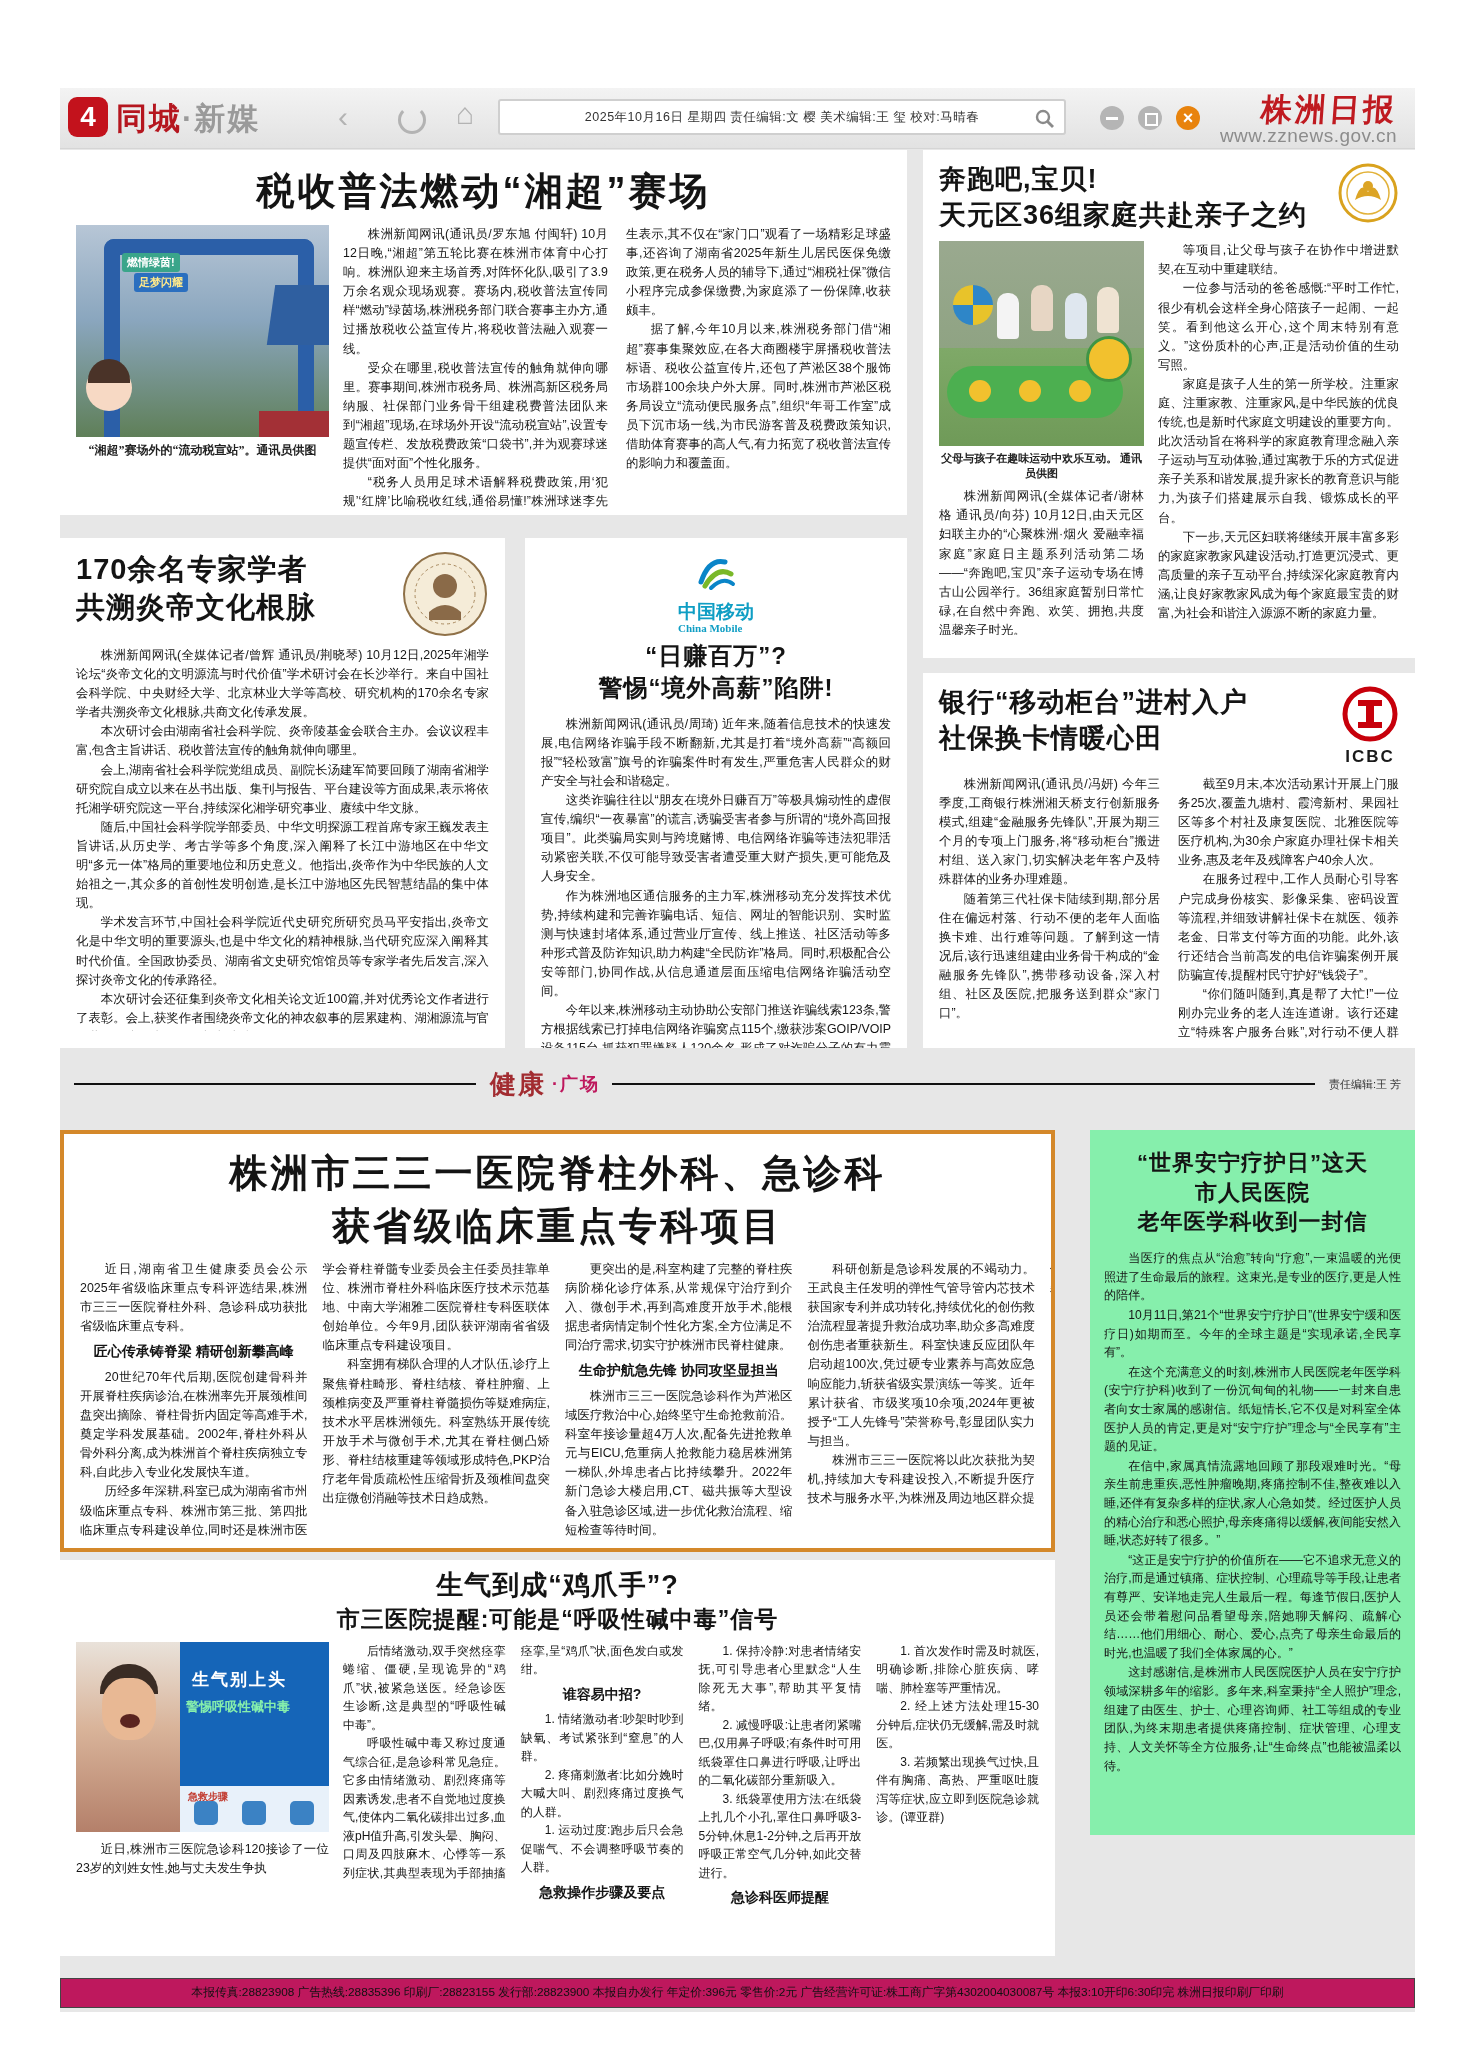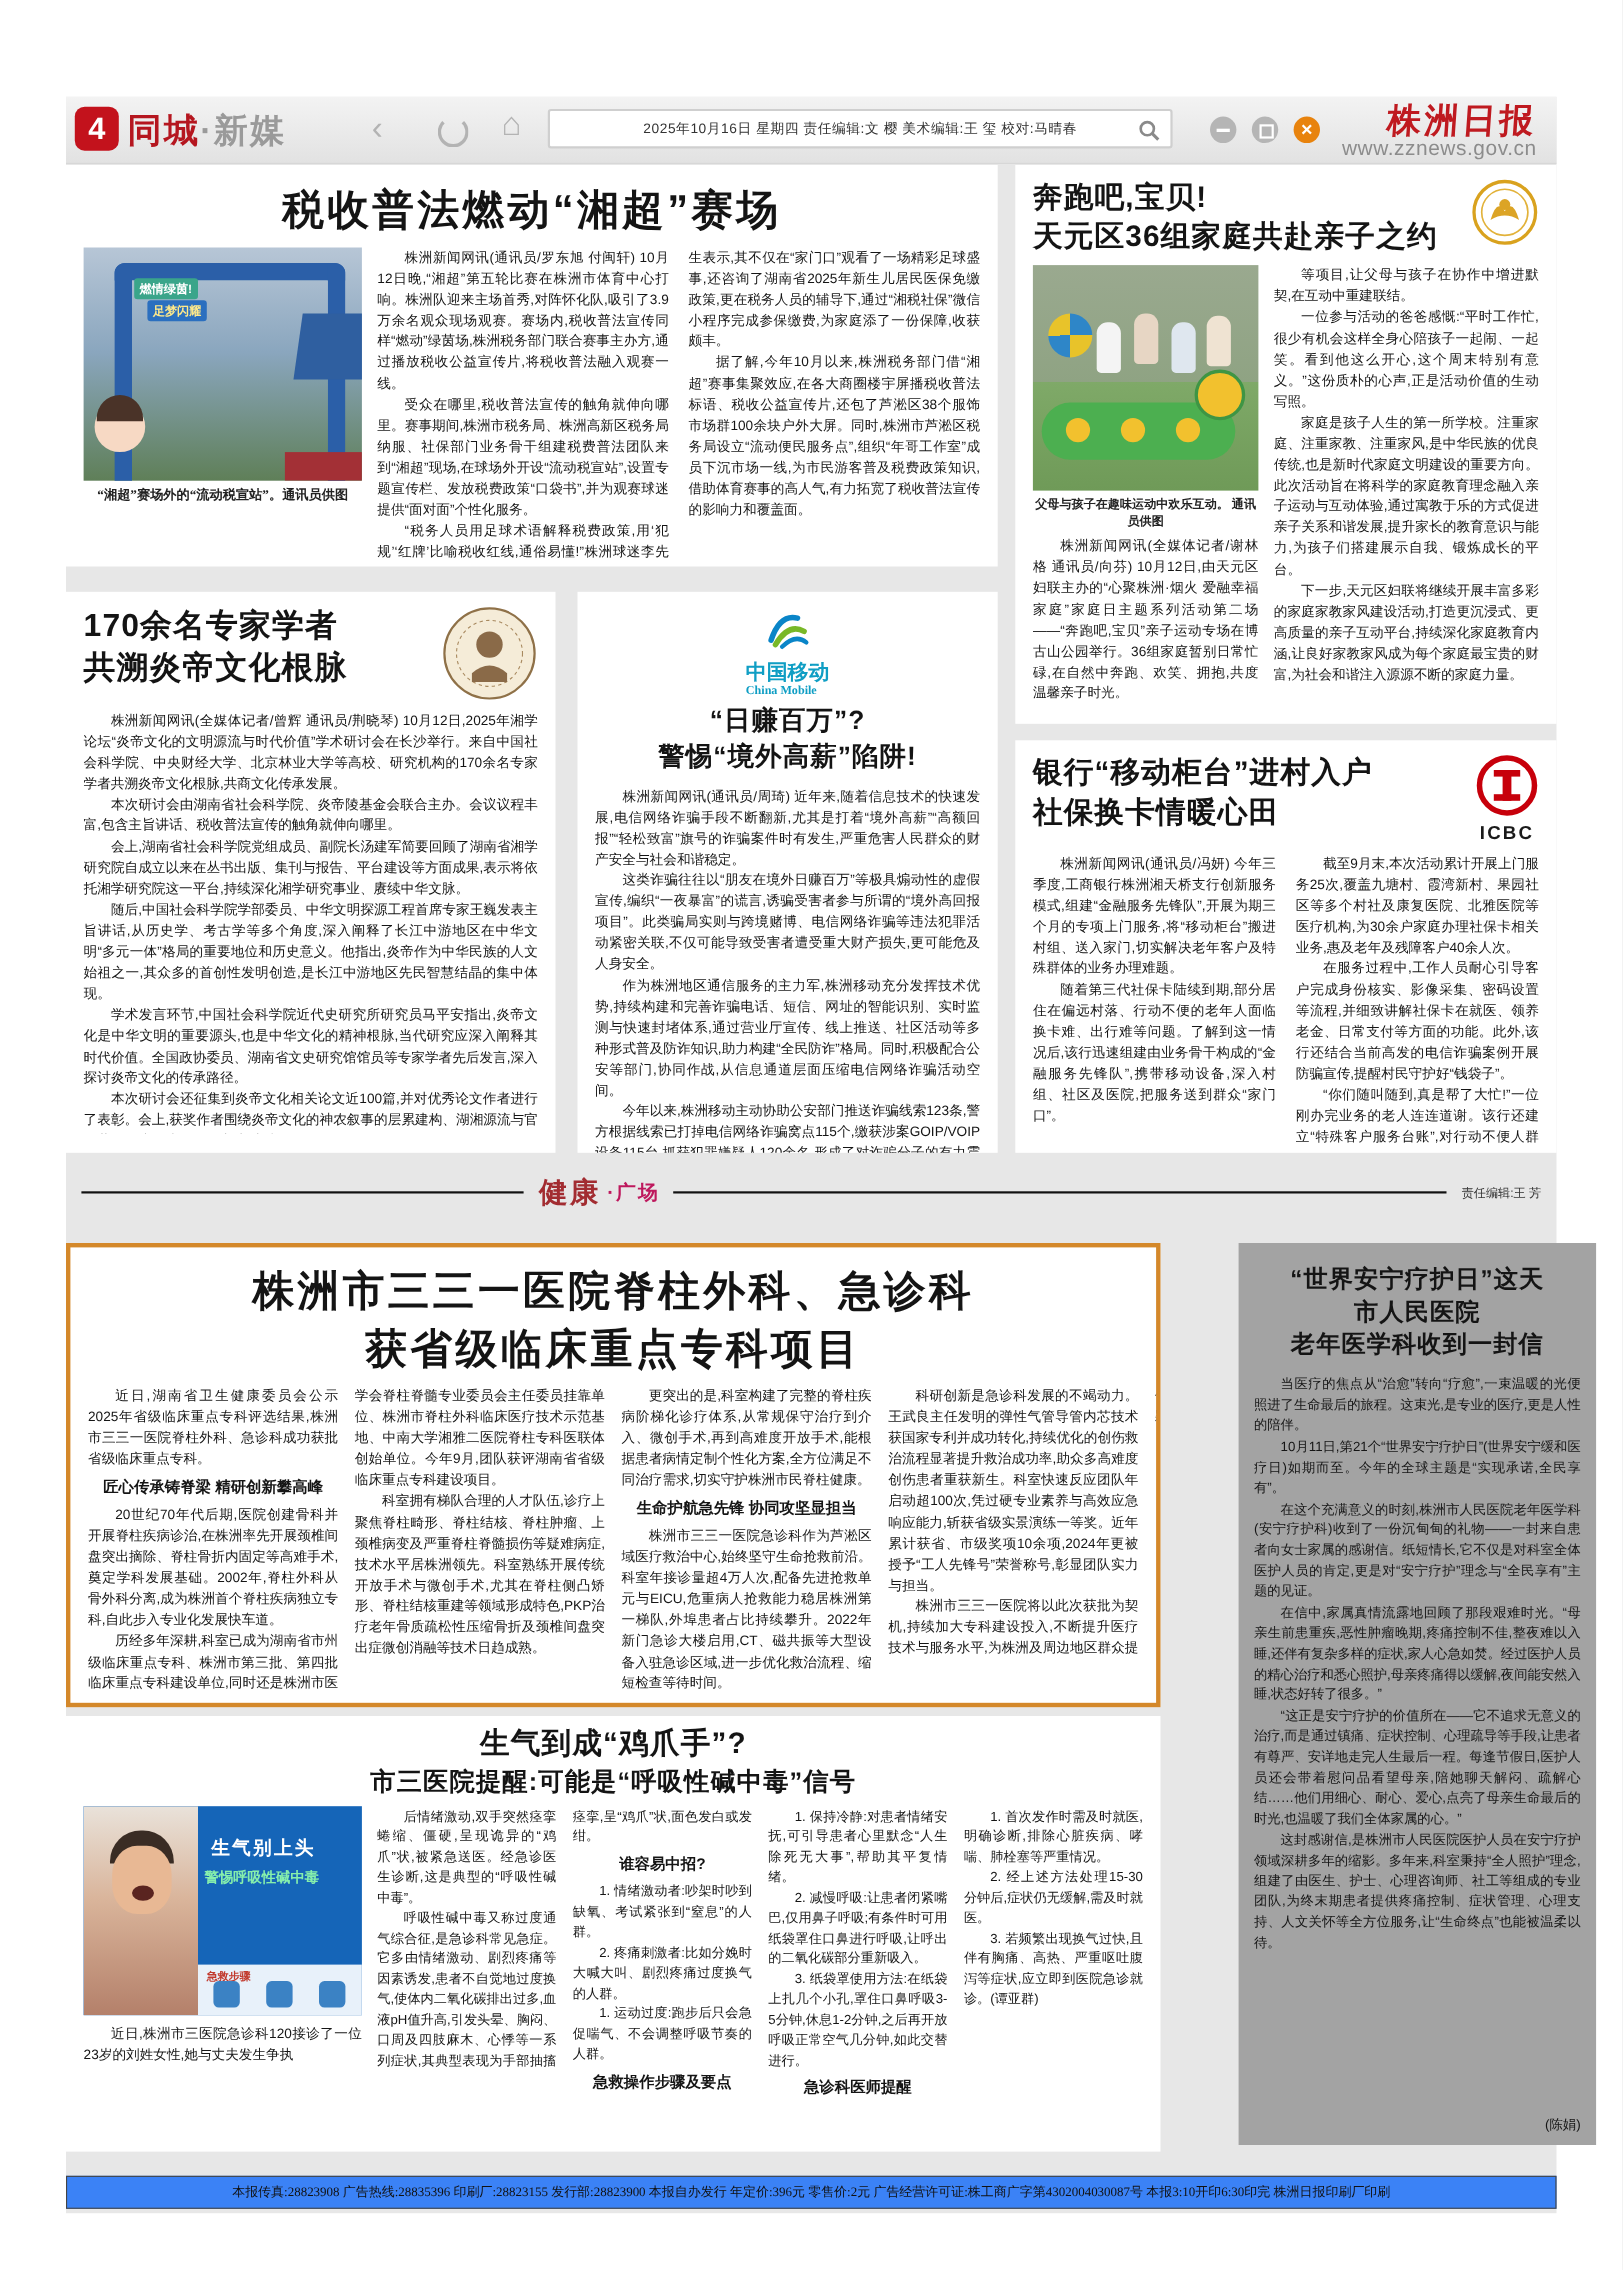--- a/index.html
+++ b/index.html
@@ -75,24 +75,24 @@
   .div-health{font-size:26px;font-weight:900;color:#a22c31;margin:0 6px 0 14px;letter-spacing:2px;}
   .div-plaza{font-size:18px;font-weight:900;color:#be185d;margin-right:12px;letter-spacing:2px;}
   .div-editor{font-size:11px;color:#333;white-space:nowrap;}
   
   #card-tax{left:0;top:62px;width:847px;height:365px;padding:4px 16px;}
   #card-run{left:863px;top:62px;width:492px;height:508px;padding:12px 16px;}
   #card-yandi{left:0;top:450px;width:445px;height:510px;padding:12px 16px;}
   #card-scam{left:465px;top:450px;width:382px;height:510px;padding:12px 16px;}
   #card-icbc{left:863px;top:585px;width:492px;height:375px;padding:12px 16px;}
   #card-hosp{left:0;top:1042px;width:995px;height:422px;border:4px solid #d4882a;padding:4px 16px 8px;}
-  #card-hospice{left:1066px;top:1042px;width:325px;height:820px;background:#a3a3a3;padding:18px 14px;}
+  #card-hospice{left:1030px;top:1042px;width:325px;height:705px;background:#86efac;padding:18px 14px;}
   #card-chk{left:0;top:1472px;width:995px;height:396px;padding:8px 16px;}
   .footer{position:absolute;left:0;top:1890px;width:100%;height:30px;border:1.5px solid #444;box-sizing:border-box;
-          background:#3b82f6;text-align:center;font-size:11.8px;line-height:27px;color:#111;font-family:Liberation Serif, serif;}
+          background:#be185d;text-align:center;font-size:11.8px;line-height:27px;color:#111;}
   .hdr-row{display:flex;justify-content:space-between;align-items:flex-start;}
   .flexrow{display:flex;gap:14px;}
   .logo-cm{display:flex;align-items:center;justify-content:center;gap:8px;margin:2px 0 6px;flex-direction:column;}
   .cm-txt{color:#0f9ec4;font-weight:900;font-size:19px;line-height:1.05;}
   .cm-sub{color:#0f9ec4;font-size:11px;font-weight:600;font-family:Liberation Serif, serif;}
   .icbc-wrap{text-align:center;}
   .icbc-word{font-size:17px;font-weight:900;letter-spacing:2px;color:#1a1a1a;}
   .sign{text-align:right;font-size:12.2px;margin-top:4px;}
   .g-body p{margin:0 0 1px;}
 </style>

